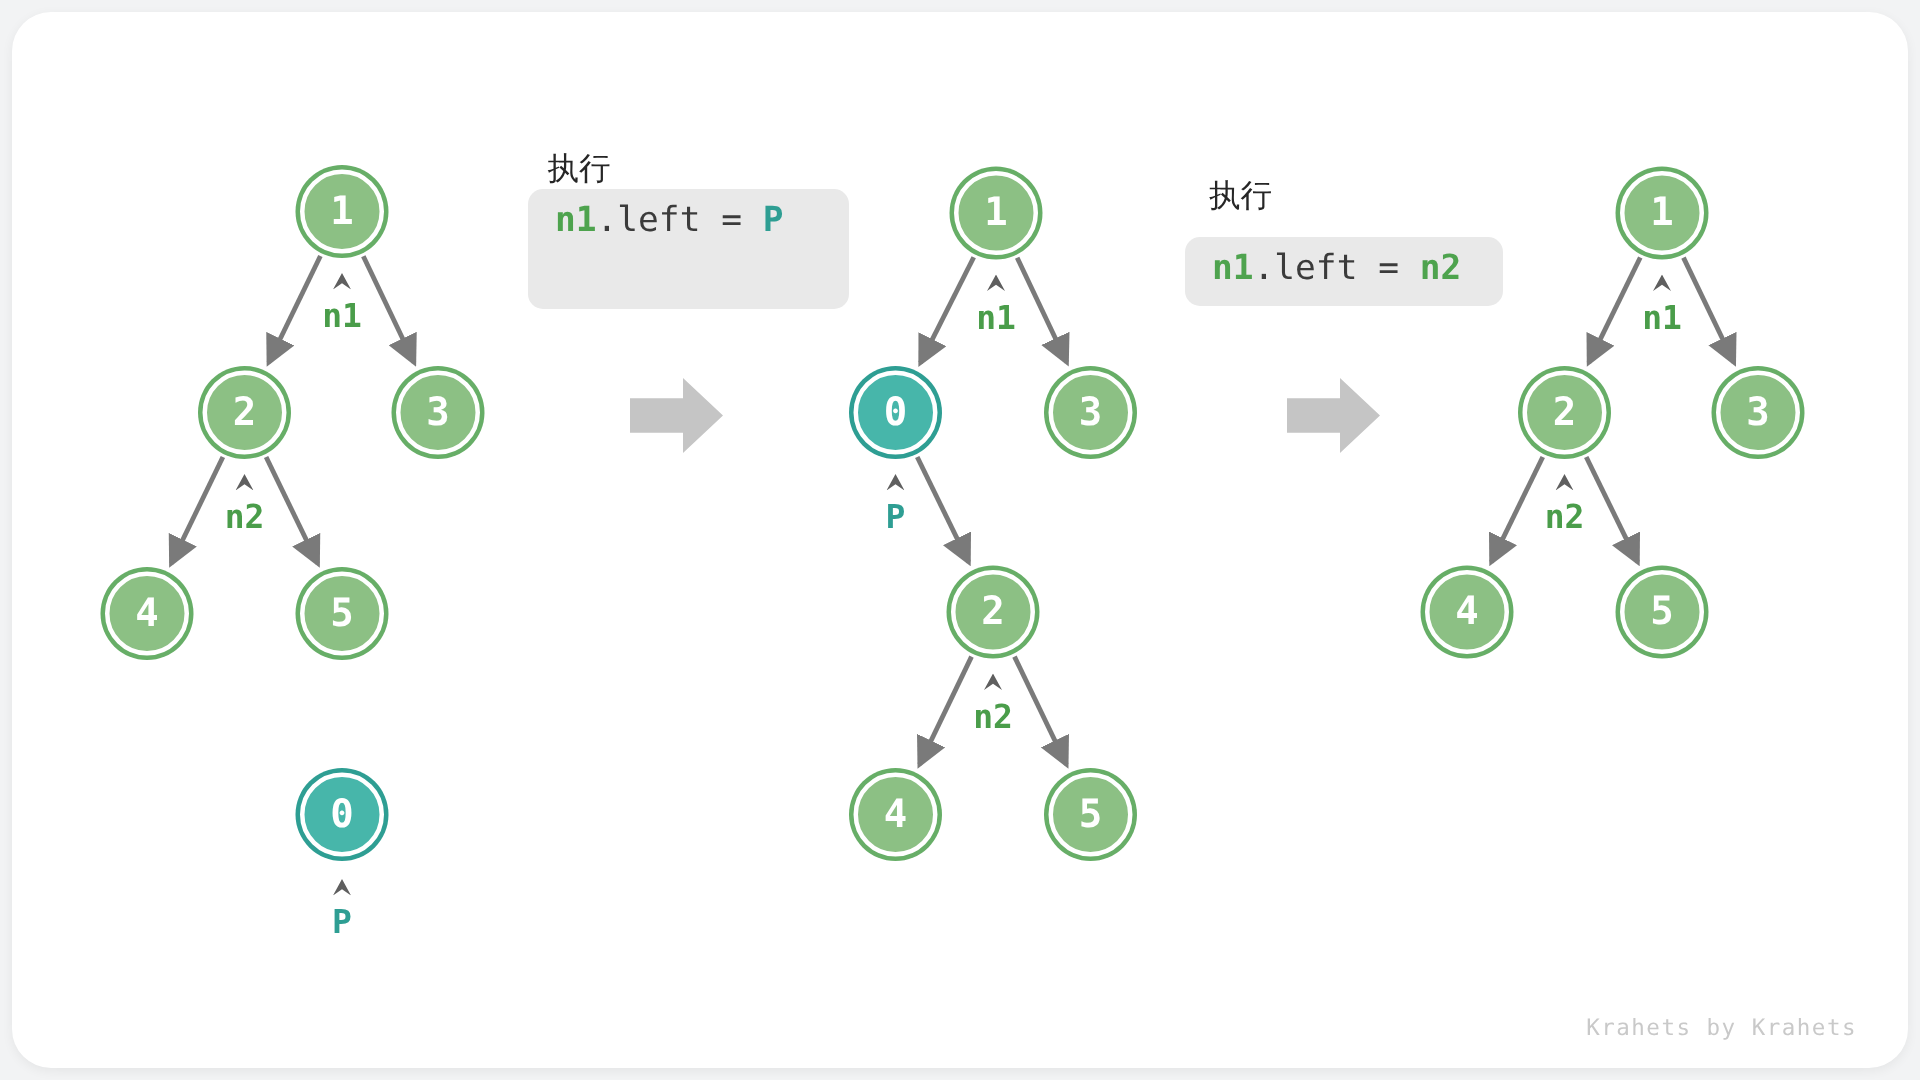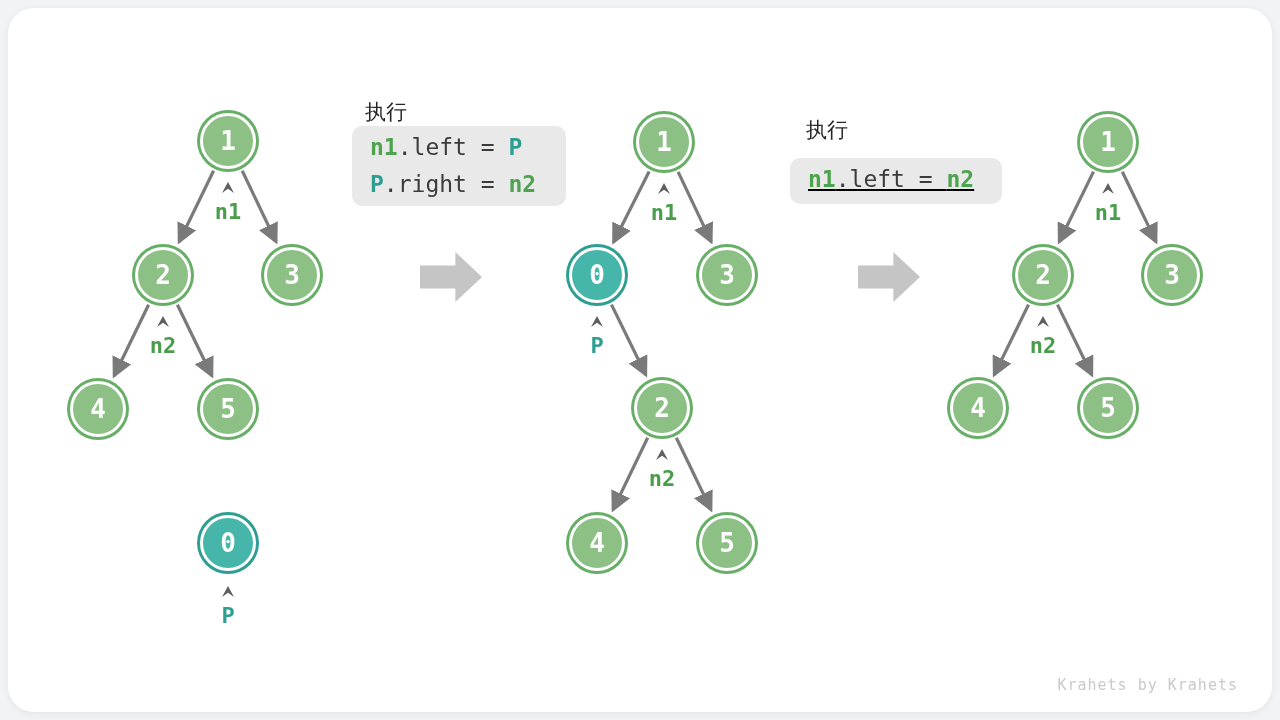--- a/index.html
+++ b/index.html
@@ -116,24 +116,23 @@
       <div class="ptr-label g" style="left: 662px; top: 467px;">n2</div>
       <div class="caret" style="left: 1102px; top: 183px;"></div>
       <div class="ptr-label g" style="left: 1108px; top: 201px;">n1</div>
       <div class="caret" style="left: 1037px; top: 316px;"></div>
       <div class="ptr-label g" style="left: 1043px; top: 334px;">n2</div>
     </div>
   <div id="code-layer">
       <div class="code-title" style="left: 365px; top: 98px;">执行</div>
       <div class="code-box" style="left: 352px; top: 126px; width: 214px; height: 80px;">
         <div class="code-line"><span class="tok-g">n1</span><span>.left = </span><span class="tok-c">P</span></div>
-        <div class="code-line"><span class="tok-c">P</span><span>.right = </span><span class="tok-g">n2</span></div>
       </div>
       <div class="code-title" style="left: 806px; top: 116px;">执行</div>
-      <div class="code-box" style="left: 790px; top: 158px; width: 212px; height: 46px; text-decoration: underline;">
+      <div class="code-box" style="left: 790px; top: 158px; width: 212px; height: 46px;">
         <div class="code-line"><span class="tok-g">n1</span><span>.left = </span><span class="tok-g">n2</span></div>
       </div>
     </div>
   <div id="arrow-layer">
       <div class="big-arrow" style="left: 420px; top: 252px;"></div>
       <div class="big-arrow" style="left: 858px; top: 252px;"></div>
     </div>
   <div class="footer">Krahets by Krahets</div>
 </div>
 

